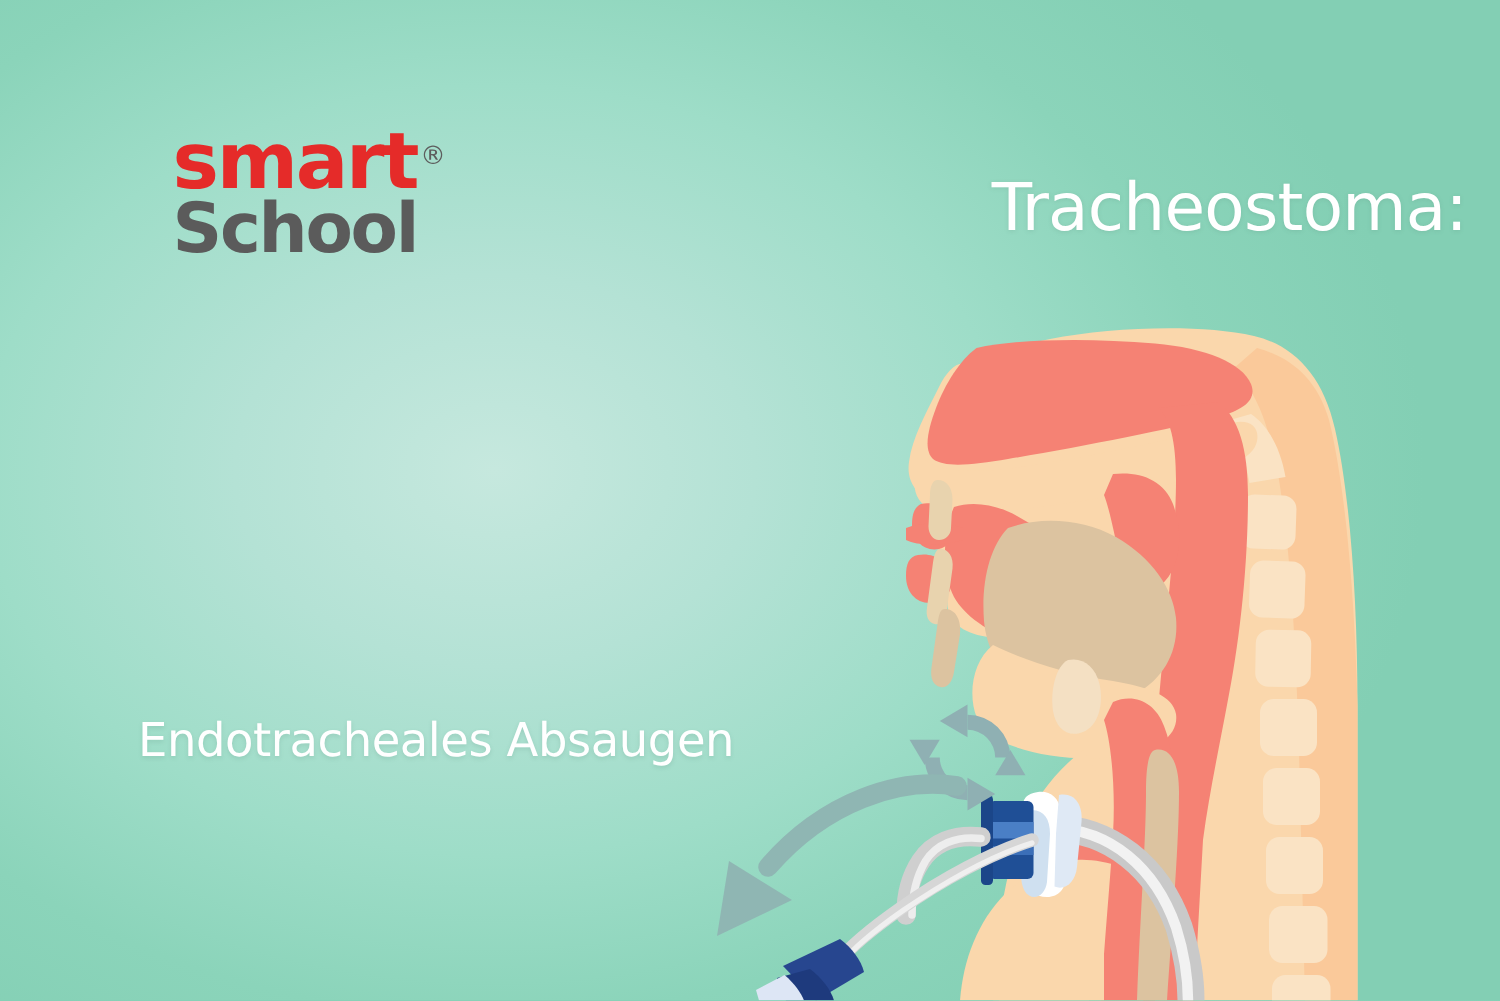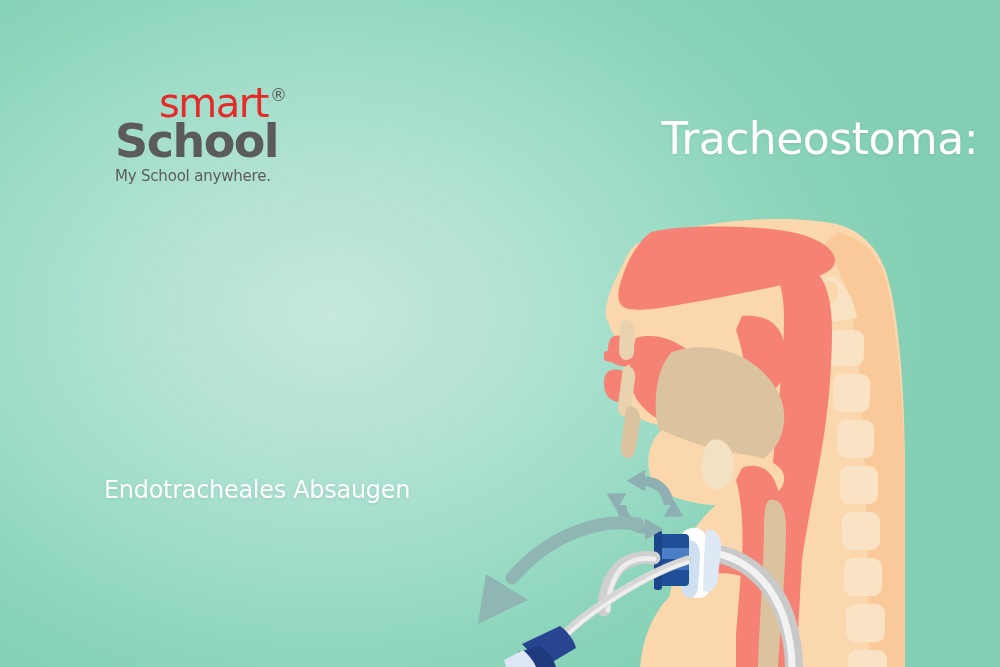--- a/index.html
+++ b/index.html
@@ -12,24 +12,23 @@
     position:relative;
     width:1000px; height:667px;
     overflow:hidden;
     background:
       radial-gradient(ellipse 62% 70% at 33% 47%, #c6e8de 0%, #b4e2d5 28%, #9eddc8 55%, #8bd4ba 78%, #83cfb4 100%);
   }
 
   
   #logo { position:absolute; left:115px; top:84px; width:210px; }
   .logo-smart {
-    font-size:40px; font-weight:normal; color:#e52b29;
+    font-size:52px; font-weight:bold; color:#e52b29;
     letter-spacing:-1.5px; line-height:0.95; display:inline-block;
     font-family:"DejaVu Sans", sans-serif;
-    margin-left:44px;
   }
   .logo-reg {
     font-size:17px; color:#5d5d5d; vertical-align:super;
     position:relative; top:-10px; left:2px;
     font-family:"DejaVu Sans", sans-serif;
   }
   .logo-aware {
     font-size:46px; font-weight:bold; color:#5b5b5b;
     letter-spacing:-1.5px; line-height:1.0; margin-top:-4px;
     font-family:"DejaVu Sans", sans-serif;
@@ -42,24 +41,24 @@
   
   #title {
     position:absolute; right:22px; top:112px;
     text-align:left; color:#ffffff;
     font-family:"DejaVu Sans", sans-serif;
     font-size:44px; font-weight:500; line-height:1.22;
     letter-spacing:-0.5px;
     text-shadow:0 1px 3px rgba(90,140,125,0.22);
   }
   #subtitle-left {
-    position:absolute; left:104px; top:476px;
+    position:absolute; left:92px; top:476px;
     color:#ffffff;
     font-family:"DejaVu Sans", sans-serif;
-    font-size:24px; font-weight:500; letter-spacing:-0.3px;
+    font-size:31px; font-weight:500; letter-spacing:-0.3px;
     text-shadow:0 1px 3px rgba(90,140,125,0.22);
   }
 
   
   #art { position:absolute; left:0; top:0; width:1000px; height:667px; }
 
   
   #refresh-icon { position:absolute; left:603px; top:463px; width:84px; height:84px; }
   
   #arrow { position:absolute; left:440px; top:500px; width:220px; height:140px; }
@@ -315,21 +314,20 @@
     <path d="M 198 24
              C 160 18 110 34 72 78" fill="none" stroke="#8fb6b3" stroke-width="13" stroke-linecap="round"></path>
     <path d="M 38 124 L 46 74 L 88 100 Z" fill="#8fb6b3"></path>
   </svg>
 
   <div id="logo">
     <div>
       <span class="logo-smart">smart</span><span class="logo-reg">®</span>
     </div>
     <div class="logo-aware">School</div>
-    <div class="logo-tag">My School anywhere.</div>
   </div>
 
   <div id="title">
     <div>Tracheostoma:</div>
   </div>
 
   <div id="subtitle-left">Endotracheales Absaugen</div>
 
 </div>
 

